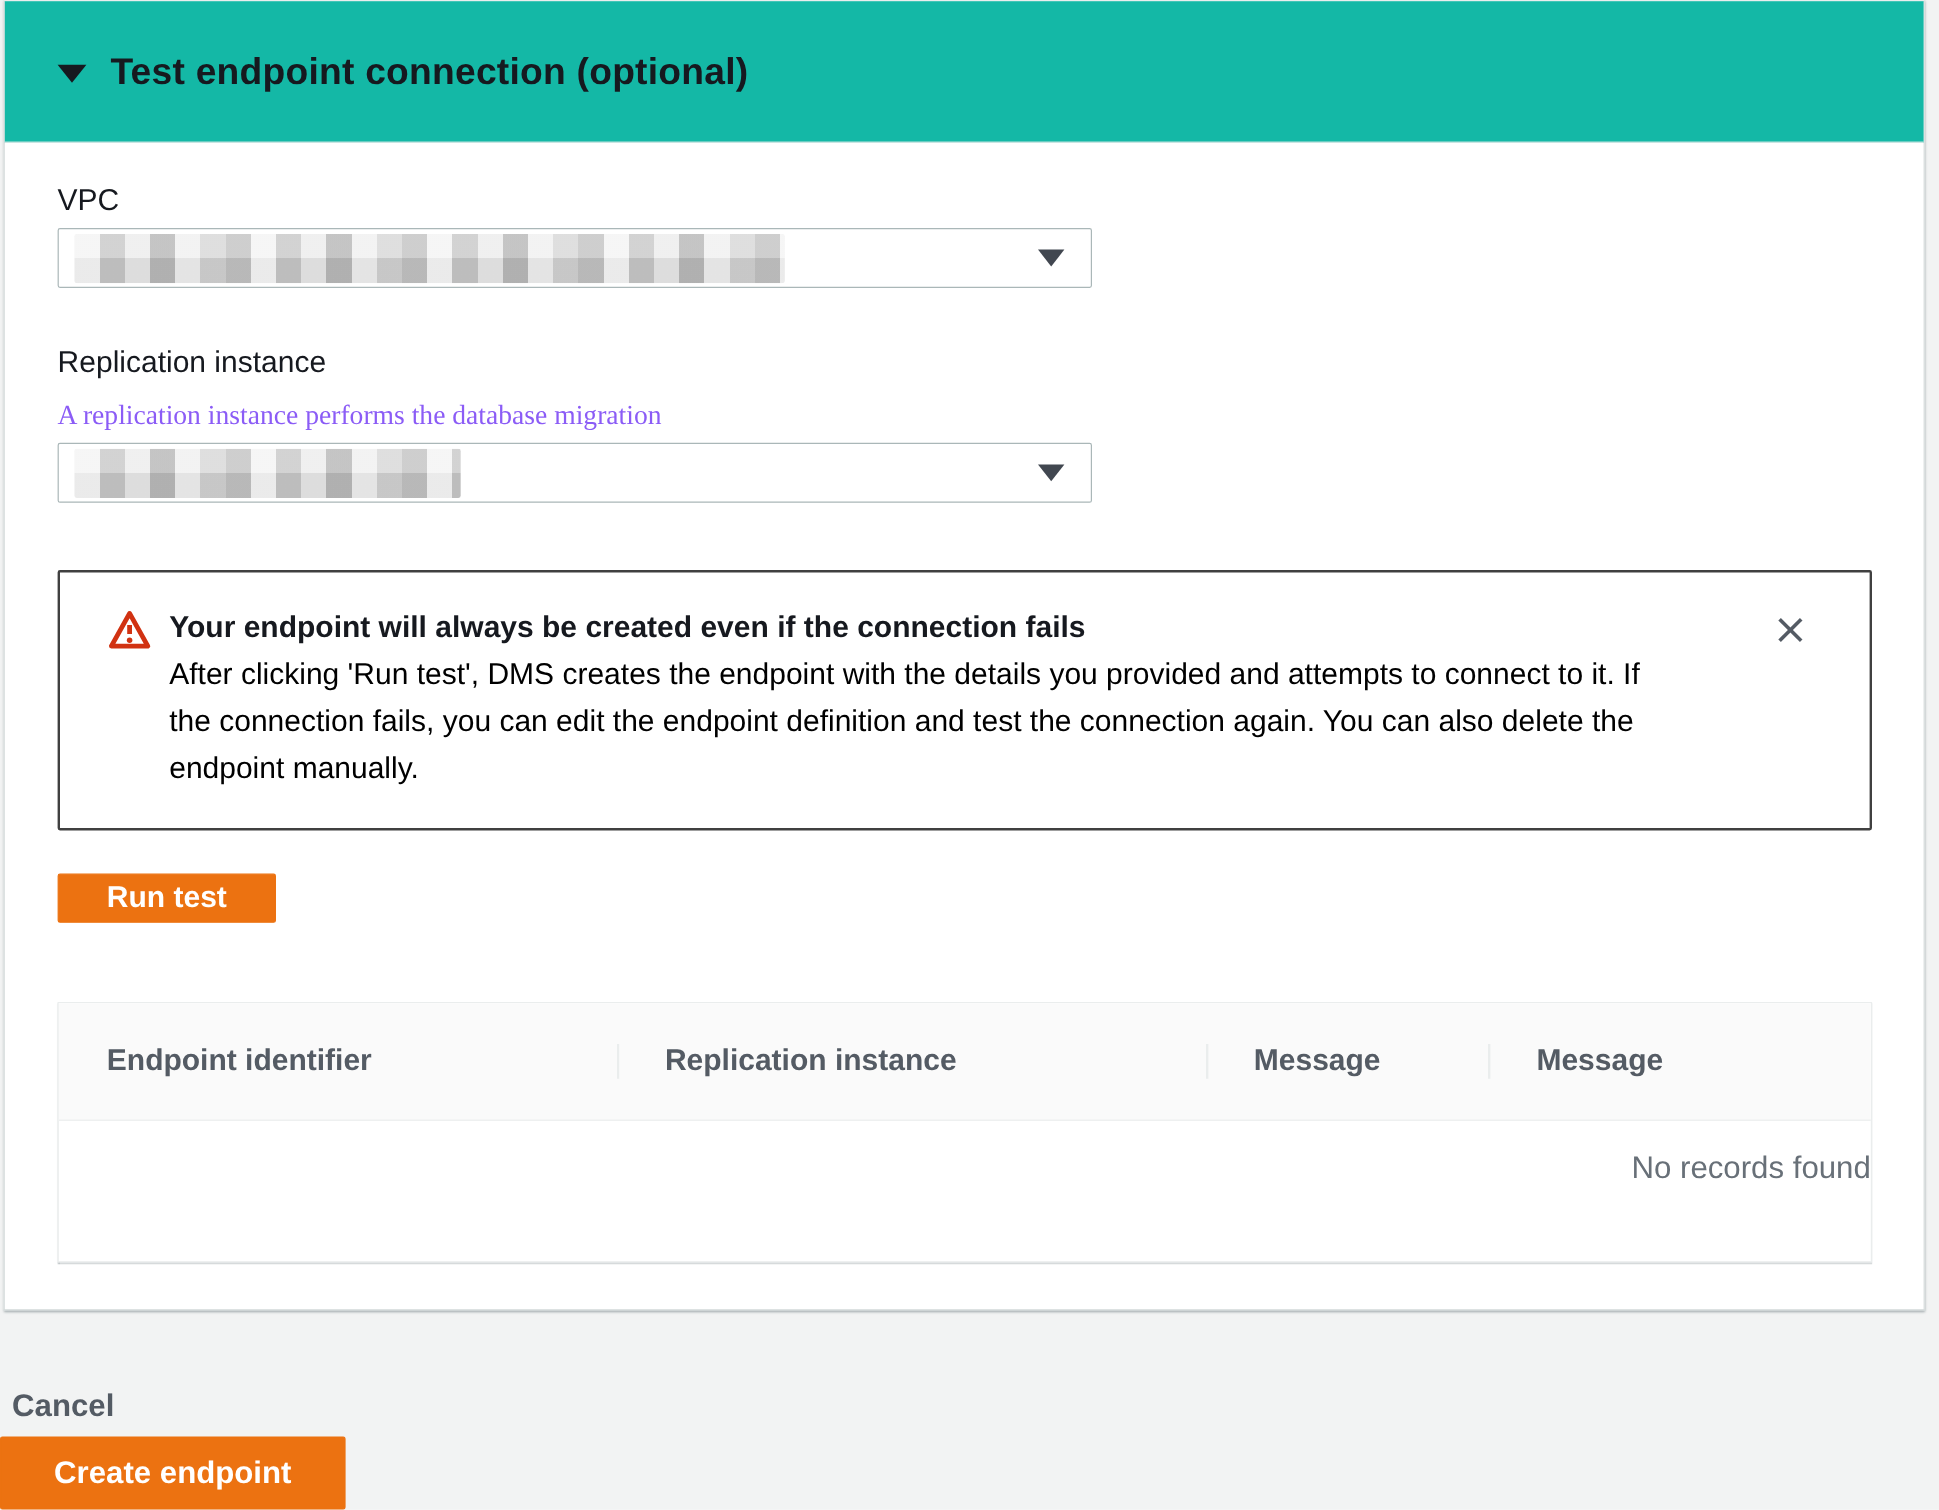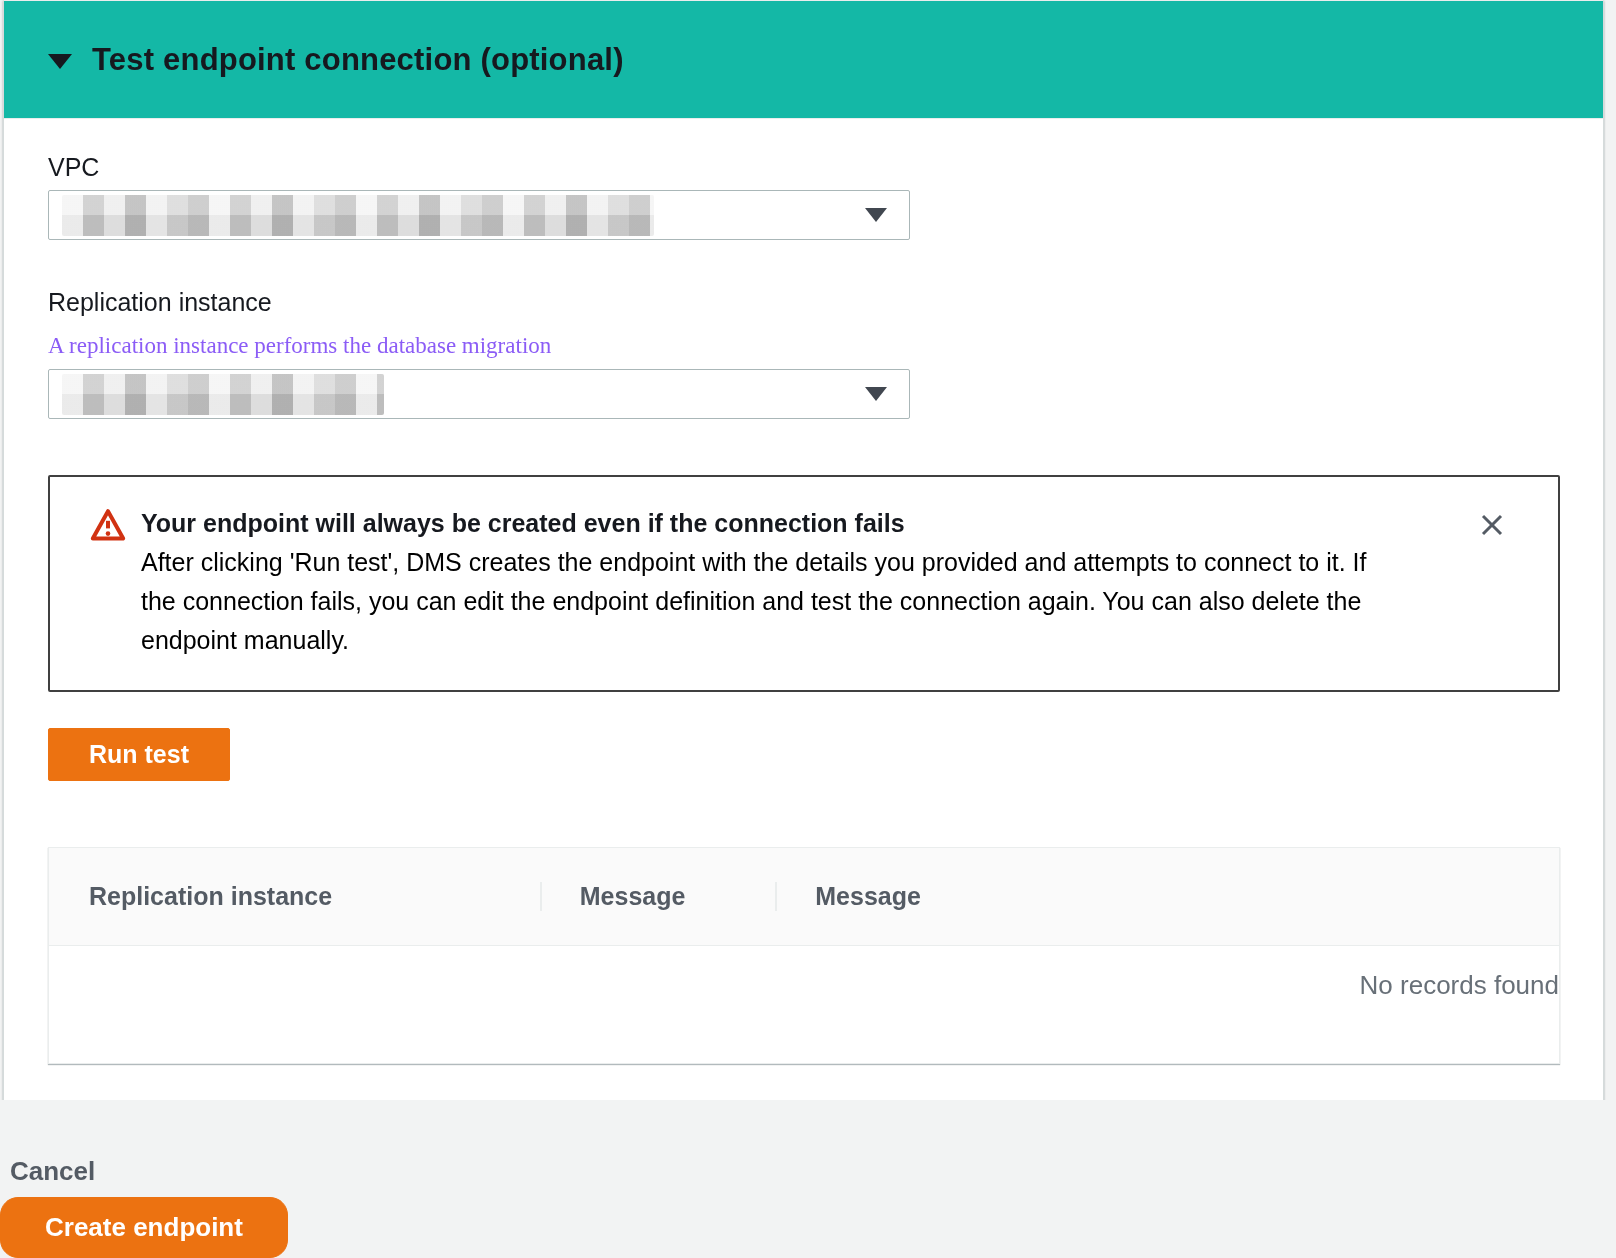--- a/index.html
+++ b/index.html
@@ -91,21 +91,21 @@
   .alert-close{
     position:absolute;top:28px;right:46px;
     background:none;border:none;padding:4px;cursor:pointer;line-height:0;
   }
 
   .btn-primary{
     background:#ec7211;color:#ffffff;
     border:1px solid #ec7211;border-radius:2px;
     font-family:"Liberation Sans", sans-serif;
     font-size:25px;font-weight:bold;
-    height:53px;padding:0 40px;
+    height:41px;padding:0 40px;
     cursor:pointer;
   }
   .run-test{margin-top:36px;}
 
   .results-table{
     margin-top:66px;
     border:1px solid #eaeded;
     box-shadow:0 1px 1px 0 rgba(0,28,36,.3);
     background:#fff;
   }
@@ -143,21 +143,21 @@
     padding:46px 60px 0 0;
     box-sizing:border-box;
     flex-direction:column;
   }
   .btn-link{
     background:none;border:none;cursor:pointer;
     font-family:"Liberation Sans", sans-serif;
     font-size:26px;font-weight:bold;color:#545b64;
     height:58px;padding:0 10px;margin-right:48px;
   }
-  .btn-create{height:70px;font-size:26px;padding:0 44px;border-radius:18px;}
+  .btn-create{height:70px;font-size:26px;padding:0 44px;}
 </style>
 </head>
 <body>
 
 <div class="card">
 
   <header class="card-header">
     <span class="tri"></span>
     <h1>Test endpoint connection (optional)</h1>
   </header>
@@ -198,20 +198,21 @@
           <line x1="7" y1="7" x2="25" y2="25" stroke="#545b64" stroke-width="3"></line>
           <line x1="25" y1="7" x2="7" y2="25" stroke="#545b64" stroke-width="3"></line>
         </svg>
       </button>
     </div>
 
     <button class="btn-primary run-test">Run test</button>
 
     <div class="results-table">
       <div class="thead">
+        <div class="th th-1">Endpoint identifier</div>
         <div class="th th-2">Replication instance</div>
         <div class="th th-3">Message</div>
         <div class="th th-4">Message</div>
       </div>
       <div class="empty">No records found</div>
     </div>
 
   </div>
 </div>
 

